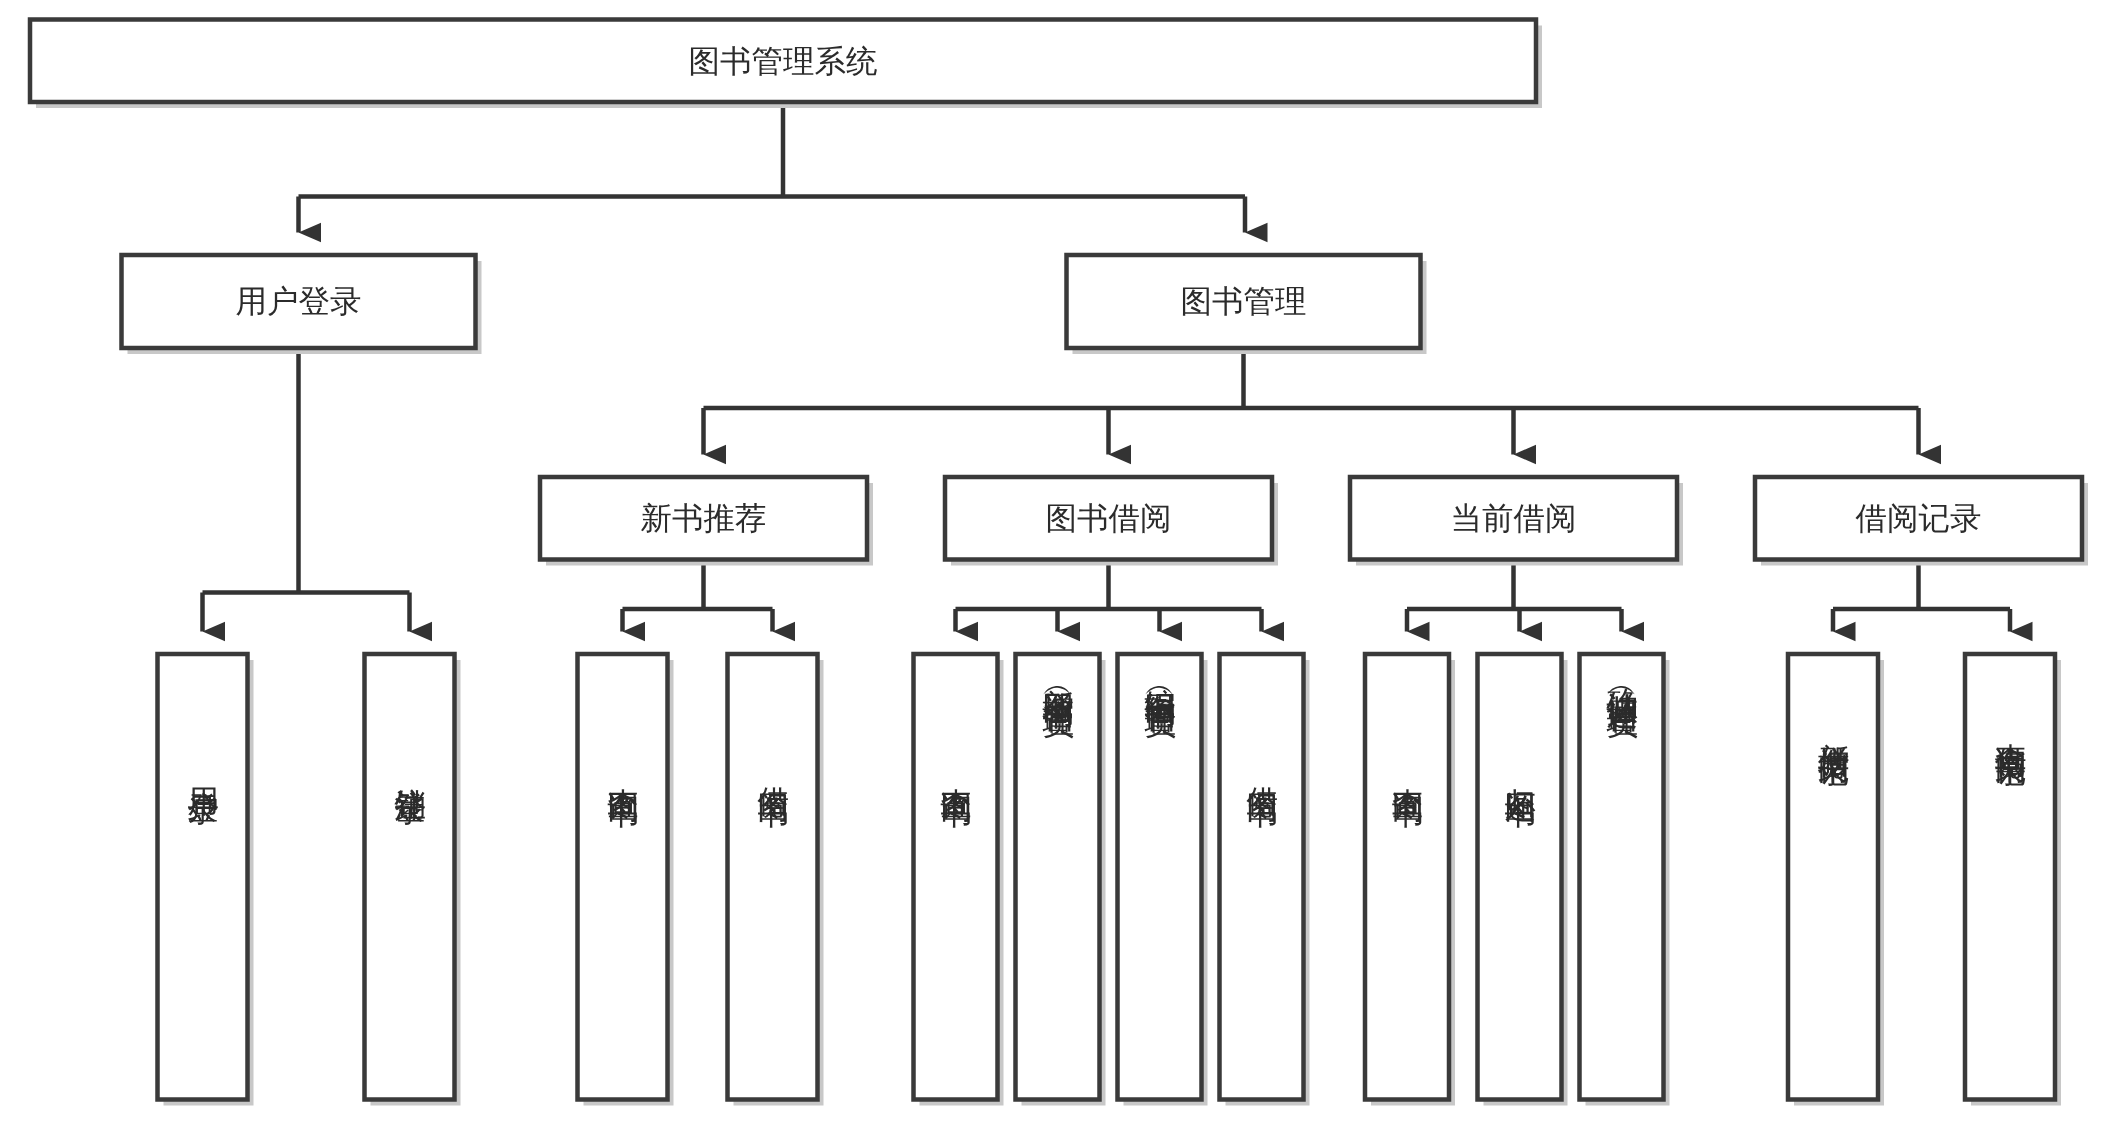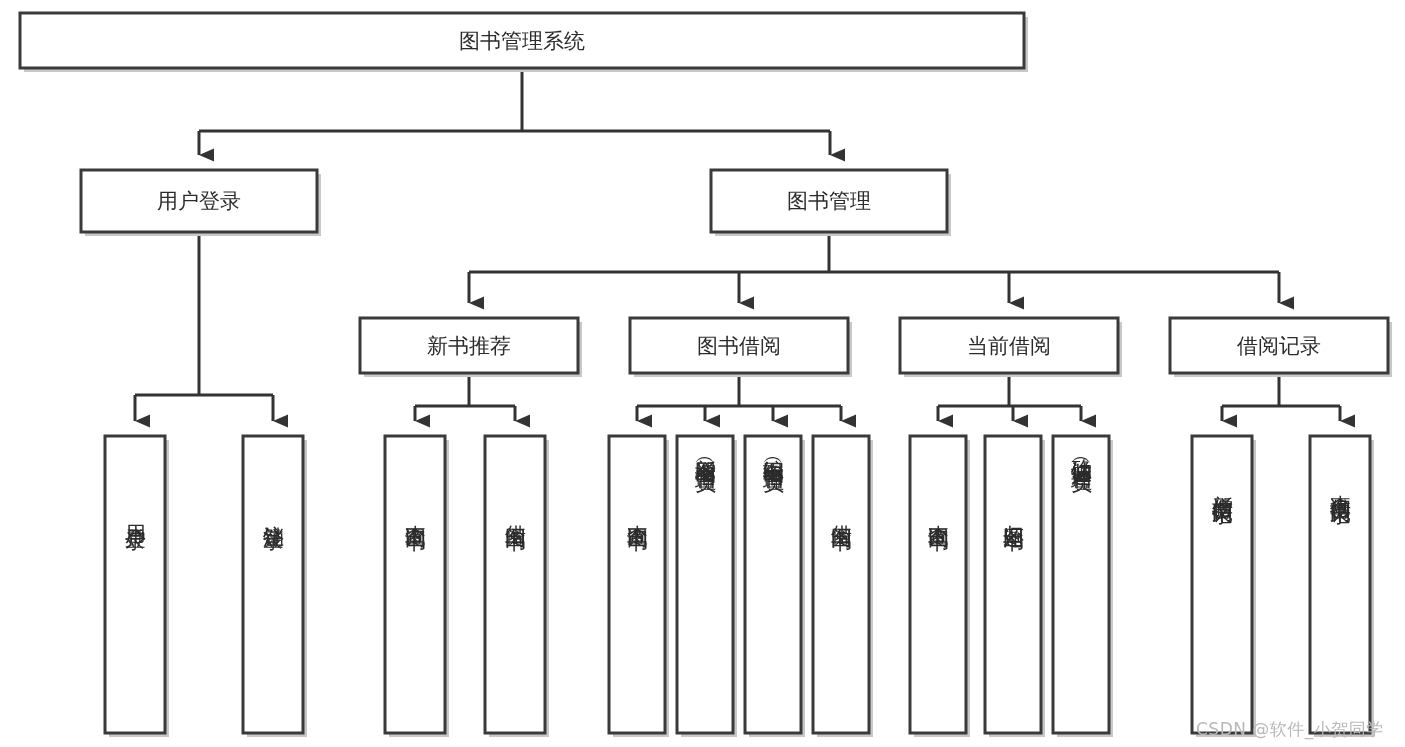--- a/index.html
+++ b/index.html
@@ -260,15 +260,14 @@
   <div class="vlabel-wrap" style="left:1053px; top:436px; width:56px; height:297px;">
     <span class="vlabel" style="margin-top:6px;">确认归还（管理员）</span>
   </div>
   <div class="vlabel-wrap" style="left:1192px; top:436px; width:60px; height:297px;">
     <span class="vlabel" style="margin-top:42px;">新增借阅记录</span>
   </div>
   <div class="vlabel-wrap" style="left:1310px; top:436px; width:60px; height:297px;">
     <span class="vlabel" style="margin-top:42px;">查询借阅记录</span>
   </div>
 
-  <div class="watermark" style="left:1196px; top:718px;">CSDN @软件_小贺同学</div>
 
 </div>
 
 </body></html>

